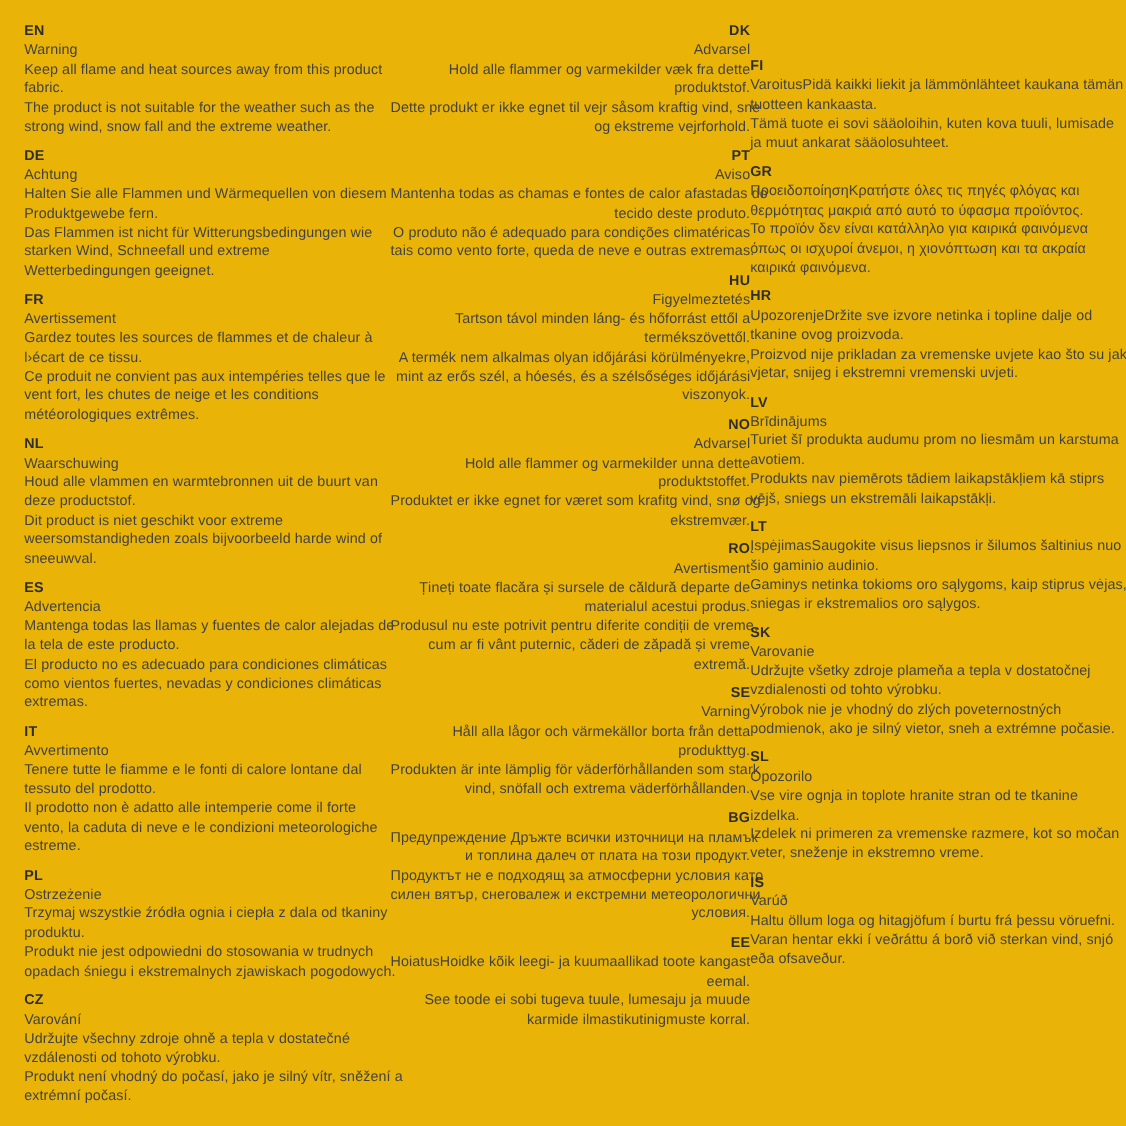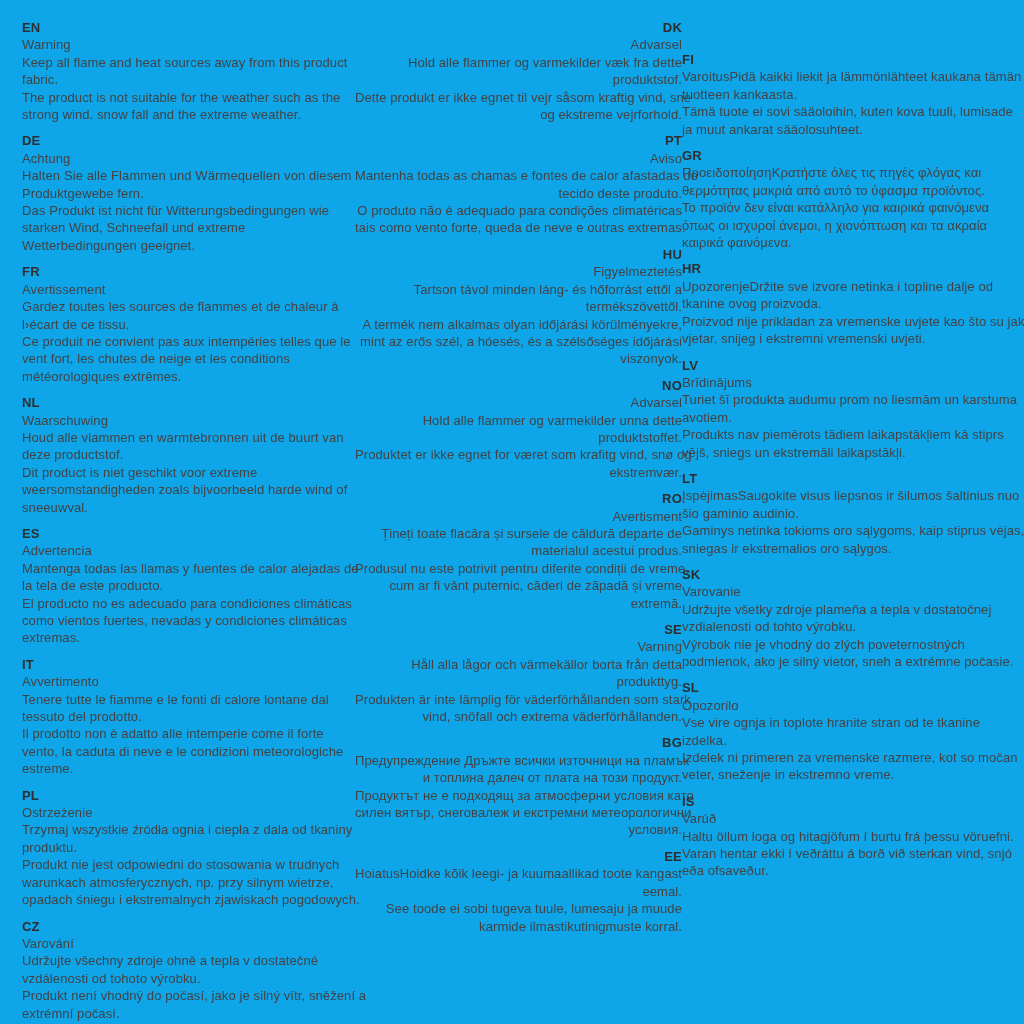--- a/index.html
+++ b/index.html
@@ -4,21 +4,21 @@
 <style>
   html, body {
     margin: 0;
     padding: 0;
     background: #ffffff;
   }
   .page {
     position: relative;
     width: 1024px;
     height: 1024px;
-    background: #0ea5e9;
+    background: #eab308;
     overflow: hidden;
     font-family: "Liberation Sans", sans-serif;
   }
   .column {
     position: absolute;
     top: 19px;
   }
   .column-1 { left: 22px;  width: 332px; }
   .column-2 { left: 355px; width: 327px; text-align: right; }
   .column-3 { left: 682px; width: 338px; margin-top: 32px; }
@@ -51,21 +51,21 @@
         <div class="line">Keep all flame and heat sources away from this product</div>
         <div class="line">fabric.</div>
         <div class="line">The product is not suitable for the weather such as the</div>
         <div class="line">strong wind, snow fall and the extreme weather.</div>
       </div>
       <div class="section">
         <div class="code">DE</div>
         <div class="line">Achtung</div>
         <div class="line">Halten Sie alle Flammen und Wärmequellen von diesem</div>
         <div class="line">Produktgewebe fern.</div>
-        <div class="line">Das Produkt ist nicht für Witterungsbedingungen wie</div>
+        <div class="line">Das Flammen ist nicht für Witterungsbedingungen wie</div>
         <div class="line">starken Wind, Schneefall und extreme</div>
         <div class="line">Wetterbedingungen geeignet.</div>
       </div>
       <div class="section">
         <div class="code">FR</div>
         <div class="line">Avertissement</div>
         <div class="line">Gardez toutes les sources de flammes et de chaleur à</div>
         <div class="line">l›écart de ce tissu.</div>
         <div class="line">Ce produit ne convient pas aux intempéries telles que le</div>
         <div class="line">vent fort, les chutes de neige et les conditions</div>
@@ -97,21 +97,20 @@
         <div class="line">Il prodotto non è adatto alle intemperie come il forte</div>
         <div class="line">vento, la caduta di neve e le condizioni meteorologiche</div>
         <div class="line">estreme.</div>
       </div>
       <div class="section">
         <div class="code">PL</div>
         <div class="line">Ostrzeżenie</div>
         <div class="line">Trzymaj wszystkie źródła ognia i ciepła z dala od tkaniny</div>
         <div class="line">produktu.</div>
         <div class="line">Produkt nie jest odpowiedni do stosowania w trudnych</div>
-        <div class="line">warunkach atmosferycznych, np. przy silnym wietrze,</div>
         <div class="line">opadach śniegu i ekstremalnych zjawiskach pogodowych.</div>
       </div>
       <div class="section">
         <div class="code">CZ</div>
         <div class="line">Varování</div>
         <div class="line">Udržujte všechny zdroje ohně a tepla v dostatečné</div>
         <div class="line">vzdálenosti od tohoto výrobku.</div>
         <div class="line">Produkt není vhodný do počasí, jako je silný vítr, sněžení a</div>
         <div class="line">extrémní počasí.</div>
       </div>

